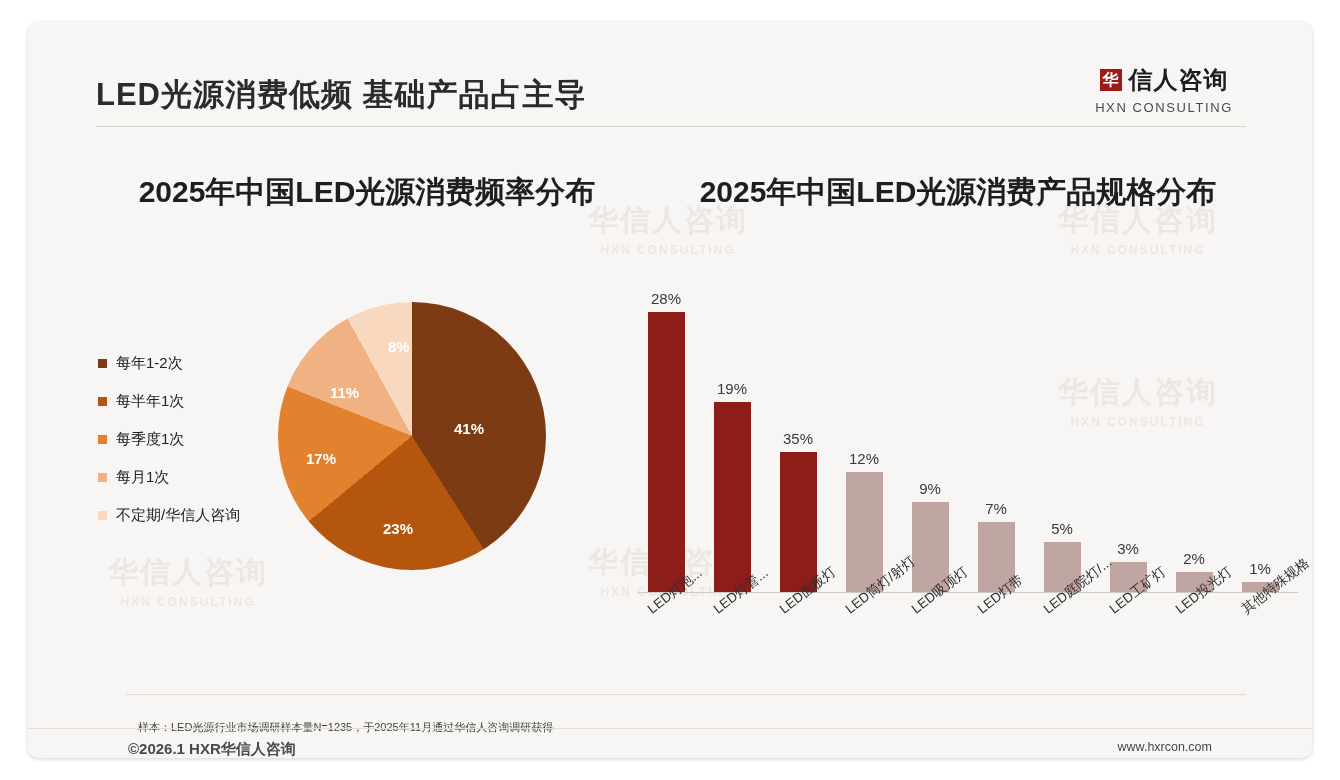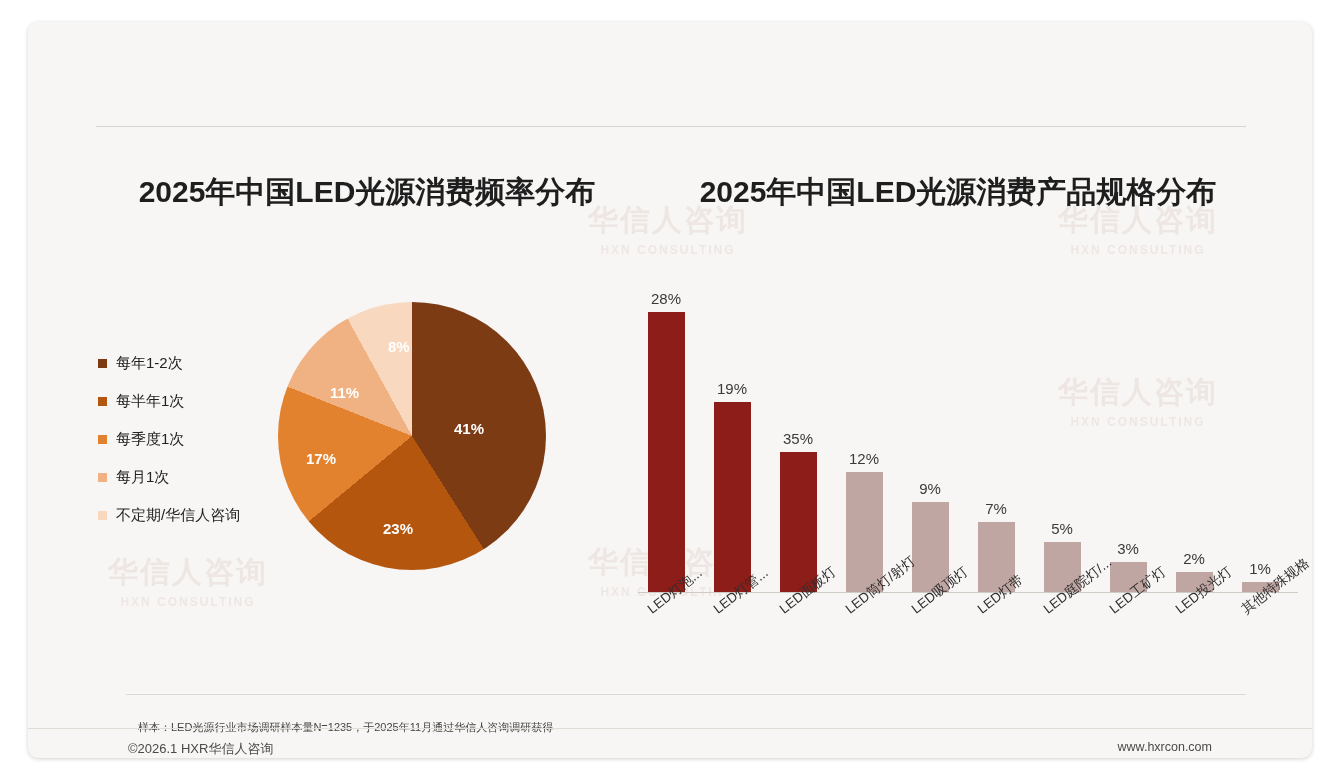--- a/index.html
+++ b/index.html
@@ -224,22 +224,23 @@
     left: 0;
     top: 706px;
     width: 100%;
     height: 1px;
     background: #e2ddd7;
   }
   .copyright {
     position: absolute;
     left: 100px;
     top: 718px;
-    font-size: 13px;
+    font-size: 15px;
     color: #4a4a4a;
+    font-weight: bold;
   }
   .site {
     position: absolute;
     right: 100px;
     top: 718px;
     font-size: 12.5px;
     color: #4a4a4a;
   }
 
   
@@ -273,20 +274,30 @@
   </div>
   <div class="wm" style="left:80px; top:530px;">
     <div class="wm-cn">华信人咨询</div>
     <div class="wm-en">HXN CONSULTING</div>
   </div>
   <div class="wm" style="left:560px; top:520px;">
     <div class="wm-cn">华信人咨询</div>
     <div class="wm-en">HXN CONSULTING</div>
   </div>
 
+  <div class="header">
+    <div class="title">LED光源消费低频 基础产品占主导</div>
+    <div class="logo">
+      <div class="logo-row">
+        <span class="logo-mark">华</span>
+        <span class="logo-cn">信人咨询</span>
+      </div>
+      <div class="logo-en">HXN CONSULTING</div>
+    </div>
+  </div>
   <div class="title-rule"></div>
 
   <div class="panel-left">
     <div class="chart-title">2025年中国LED光源消费频率分布</div>
 
     <div class="legend">
       <div class="legend-item">
         <span class="legend-swatch" style="background:#7d3b14"></span>
         <span>每年1-2次</span>
       </div>

